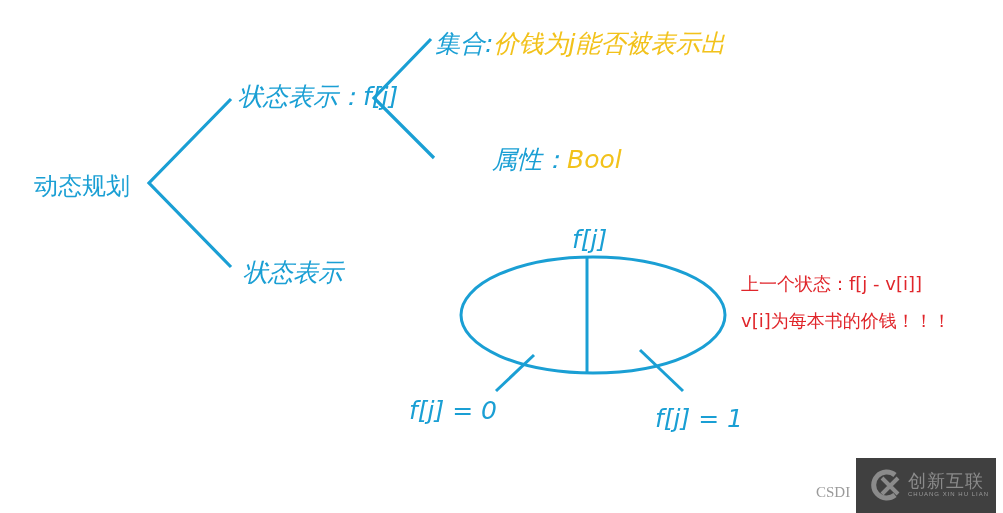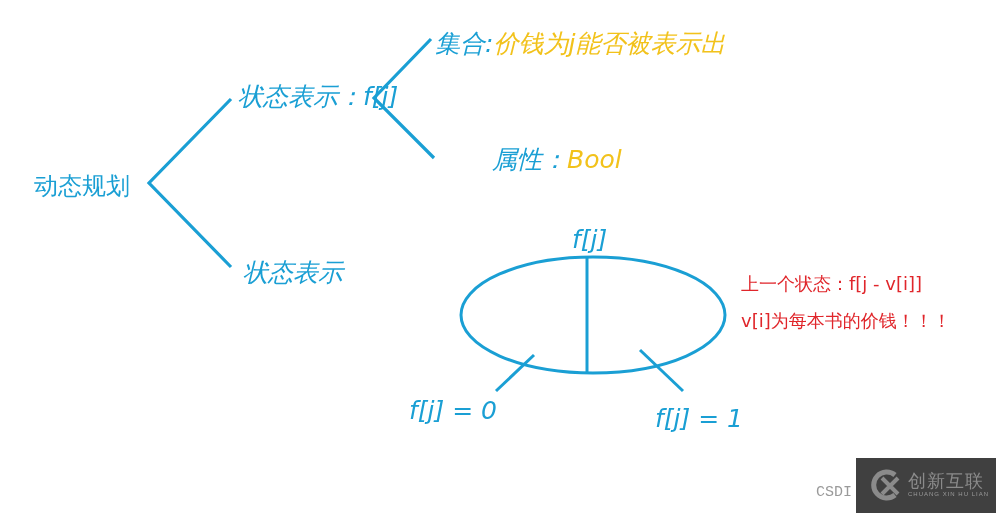--- a/index.html
+++ b/index.html
@@ -18,21 +18,21 @@
       line-height: 1;
     }
     .blue { color: #1a9fd4; }
     .yellow { color: #f2c21b; }
     .red { color: #e0262b; }
     .root { font-size: 24px; }
     .mid { font-size: 25px; font-style: italic; }
     .small { font-size: 18px; }
     .csdn {
       position: absolute; left: 816px; top: 484px;
-      font-size: 15px; color: #9a9a9a; font-family: Liberation Mono, monospace;
+      font-size: 15px; color: #9a9a9a; font-family: Liberation Serif, serif;
     }
     .wm {
       position: absolute; left: 856px; top: 458px; width: 140px; height: 55px;
       background: #404040;
     }
     .wm-logo { position: absolute; left: 12px; top: 9px; }
     .wm-cn {
       position: absolute; left: 52px; top: 11px; font-size: 18px; color: #8b8b8b;
       letter-spacing: 1px;
     }

